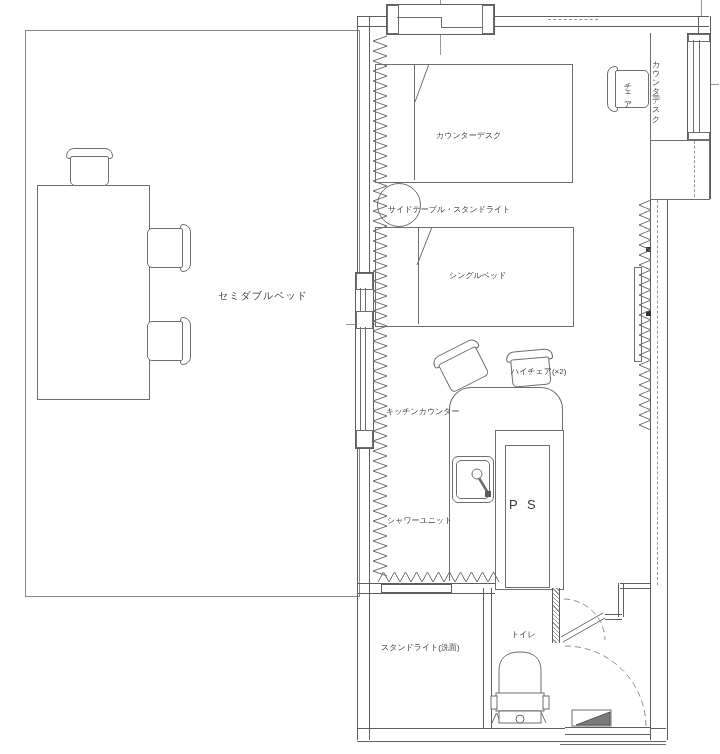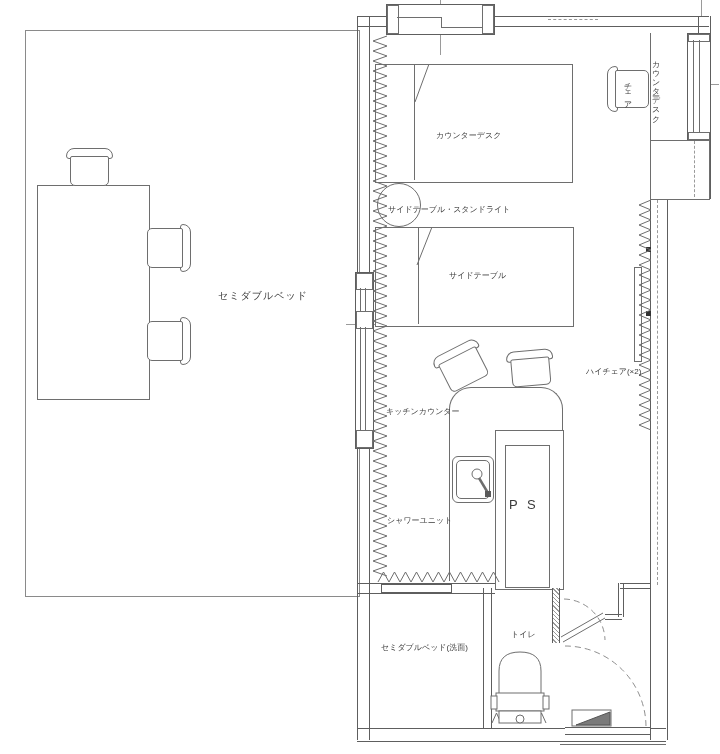--- a/index.html
+++ b/index.html
@@ -155,24 +155,24 @@
       <path d="M 576 725 L 610 712 L 610 725 Z" fill="#7a7a7a" stroke="#555"></path>
     </g>
     <g stroke="#8f8f8f" stroke-width="1" fill="none" stroke-dasharray="6,4">
       <path d="M 565 646 A 81 81 0 0 1 646 727"></path>
       <path d="M 564 599 A 42 42 0 0 1 605 640"></path>
     </g>
   </svg>
 
   <span class="lbl" style="left:436px;top:131px;">カウンターデスク</span>
   <span class="lbl" style="left:388px;top:205px;">サイドテーブル・スタンドライト</span>
-  <span class="lbl" style="left:449px;top:271px;">サイドテーブル</span>
-  <span class="lbl" style="left:538px;top:367px;padding-left:48px;">ハイチェア(×2)</span>
+  <span class="lbl" style="left:449px;top:271px;">シングルベッド</span>
+  <span class="lbl" style="left:511px;top:367px;">ハイチェア(×2)</span>
   <span class="lbl" style="left:386px;top:407px;">キッチンカウンター</span>
   <span class="lbl" style="left:387px;top:516px;">シャワーユニット</span>
   <span class="lbl" style="left:509px;top:500px;font-size:13px;letter-spacing:3px;">P S</span>
-  <span class="lbl" style="left:381px;top:643px;">セミダブルベッド(洗面)</span>
+  <span class="lbl" style="left:381px;top:643px;">スタンドライト(洗面)</span>
   <span class="lbl" style="left:511px;top:630px;">トイレ</span>
   <span class="lbl vlbl" style="left:623px;top:77px;">チェア</span>
   <span class="lbl vlbl" style="left:651px;top:55px;">カウンターデスク</span>
   <span class="lbl" style="left:218px;top:291px;font-size:10px;letter-spacing:1px;">セミダブルベッド</span>
 
 </div>
 
 </body></html>

